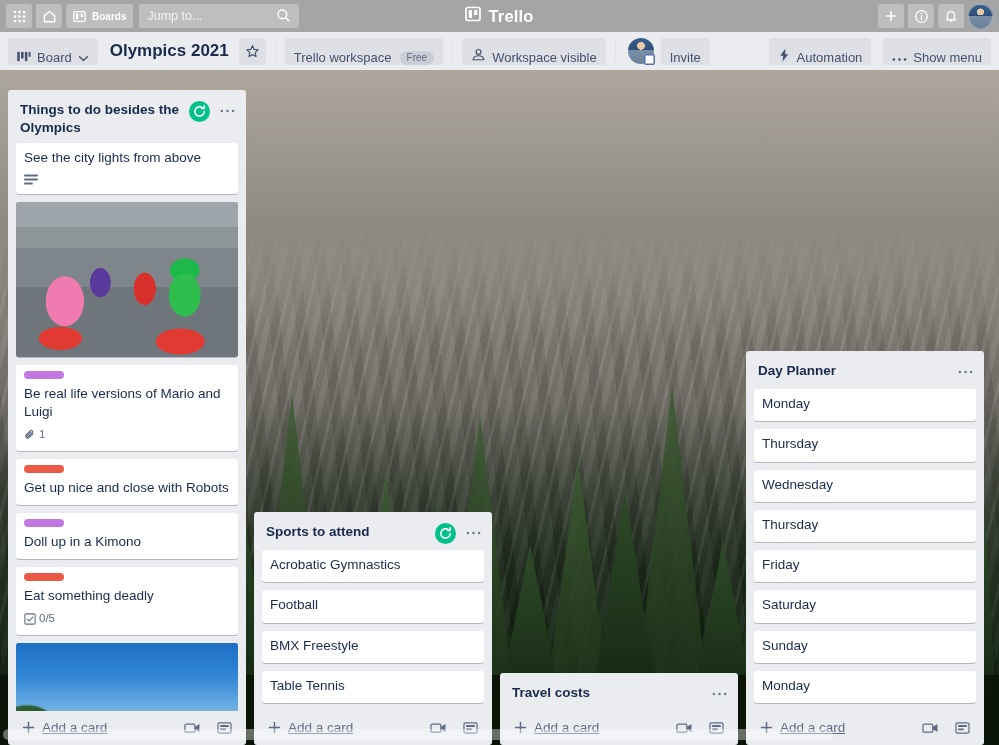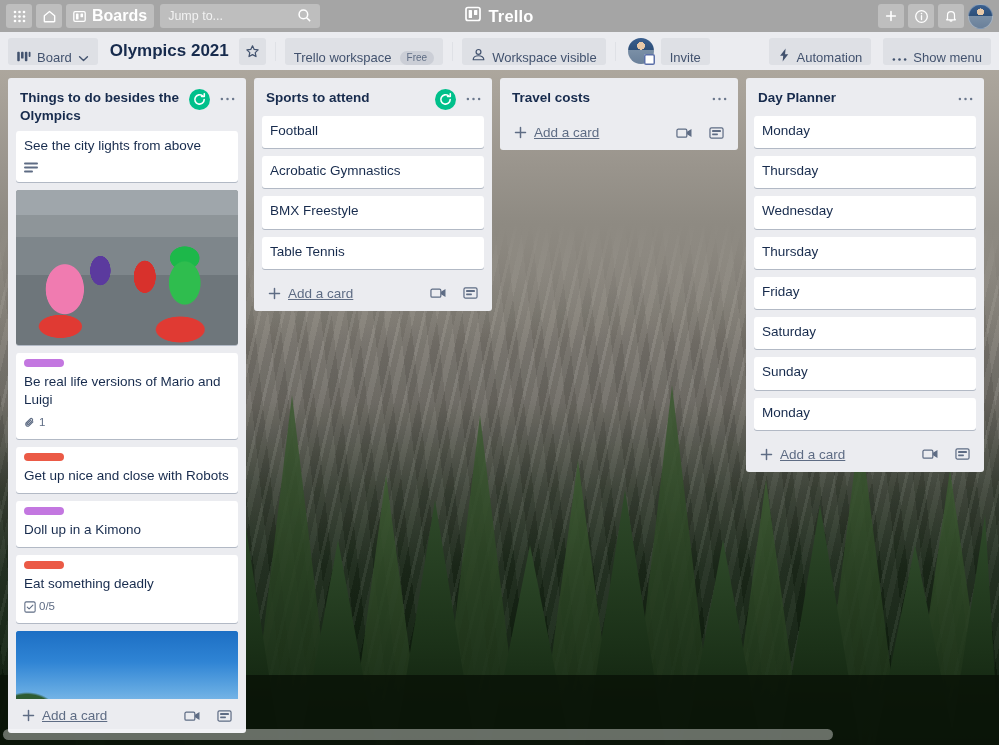--- a/index.html
+++ b/index.html
@@ -47,21 +47,21 @@
     gap: 4px;
   }
   .tb-btn {
     height: 24px;
     display: flex; align-items: center; justify-content: center;
     gap: 6px;
     padding: 0 7px;
     border-radius: 3px;
     background: rgba(255,255,255,0.28);
     color: #ffffff;
-    font-size: 16px;
+    font-size: 10px;
     font-weight: bold;
     cursor: pointer;
     white-space: nowrap;
   }
   .tb-btn svg { display: block; }
   #jump-to {
     width: 160px;
     height: 24px;
     border-radius: 3px;
     background: rgba(255,255,255,0.28);
@@ -161,21 +161,21 @@
   #boardbar-right { margin-left: auto; display: flex; align-items: center; gap: 12px; }
 
   
   #canvas {
     position: absolute; left: 0; top: 70px; right: 0; bottom: 0;
     z-index: 10;
     overflow: hidden;
   }
   #lists {
     display: flex;
-    align-items: flex-start;
+    align-items: flex-end;
     gap: 8px;
     padding: 8px 0 0 8px;
     height: 100%;
   }
   .list {
     width: 238px; flex: none;
     background: #ebecf0;
     border-radius: 3px;
     padding: 8px 4px 0 4px;
     max-height: 655px;
@@ -573,24 +573,24 @@
           <div class="list-menu">
             <svg width="15" height="4" viewBox="0 0 16 4" fill="#6b778c">
               <circle cx="2" cy="2" r="1.3"></circle>
               <circle cx="8" cy="2" r="1.3"></circle>
               <circle cx="14" cy="2" r="1.3"></circle>
             </svg>
           </div>
         </div>
         <div class="cards">
           <div class="card">
+            <div class="card-title">Acrobatic Gymnastics</div>
+          </div>
+          <div class="card">
             <div class="card-title">Football</div>
-          </div>
-          <div class="card">
-            <div class="card-title">Acrobatic Gymnastics</div>
           </div>
           <div class="card">
             <div class="card-title">BMX Freestyle</div>
           </div>
           <div class="card">
             <div class="card-title">Table Tennis</div>
           </div>
         </div>
         <div class="add-card">
           <span style="display: inline-flex;">

